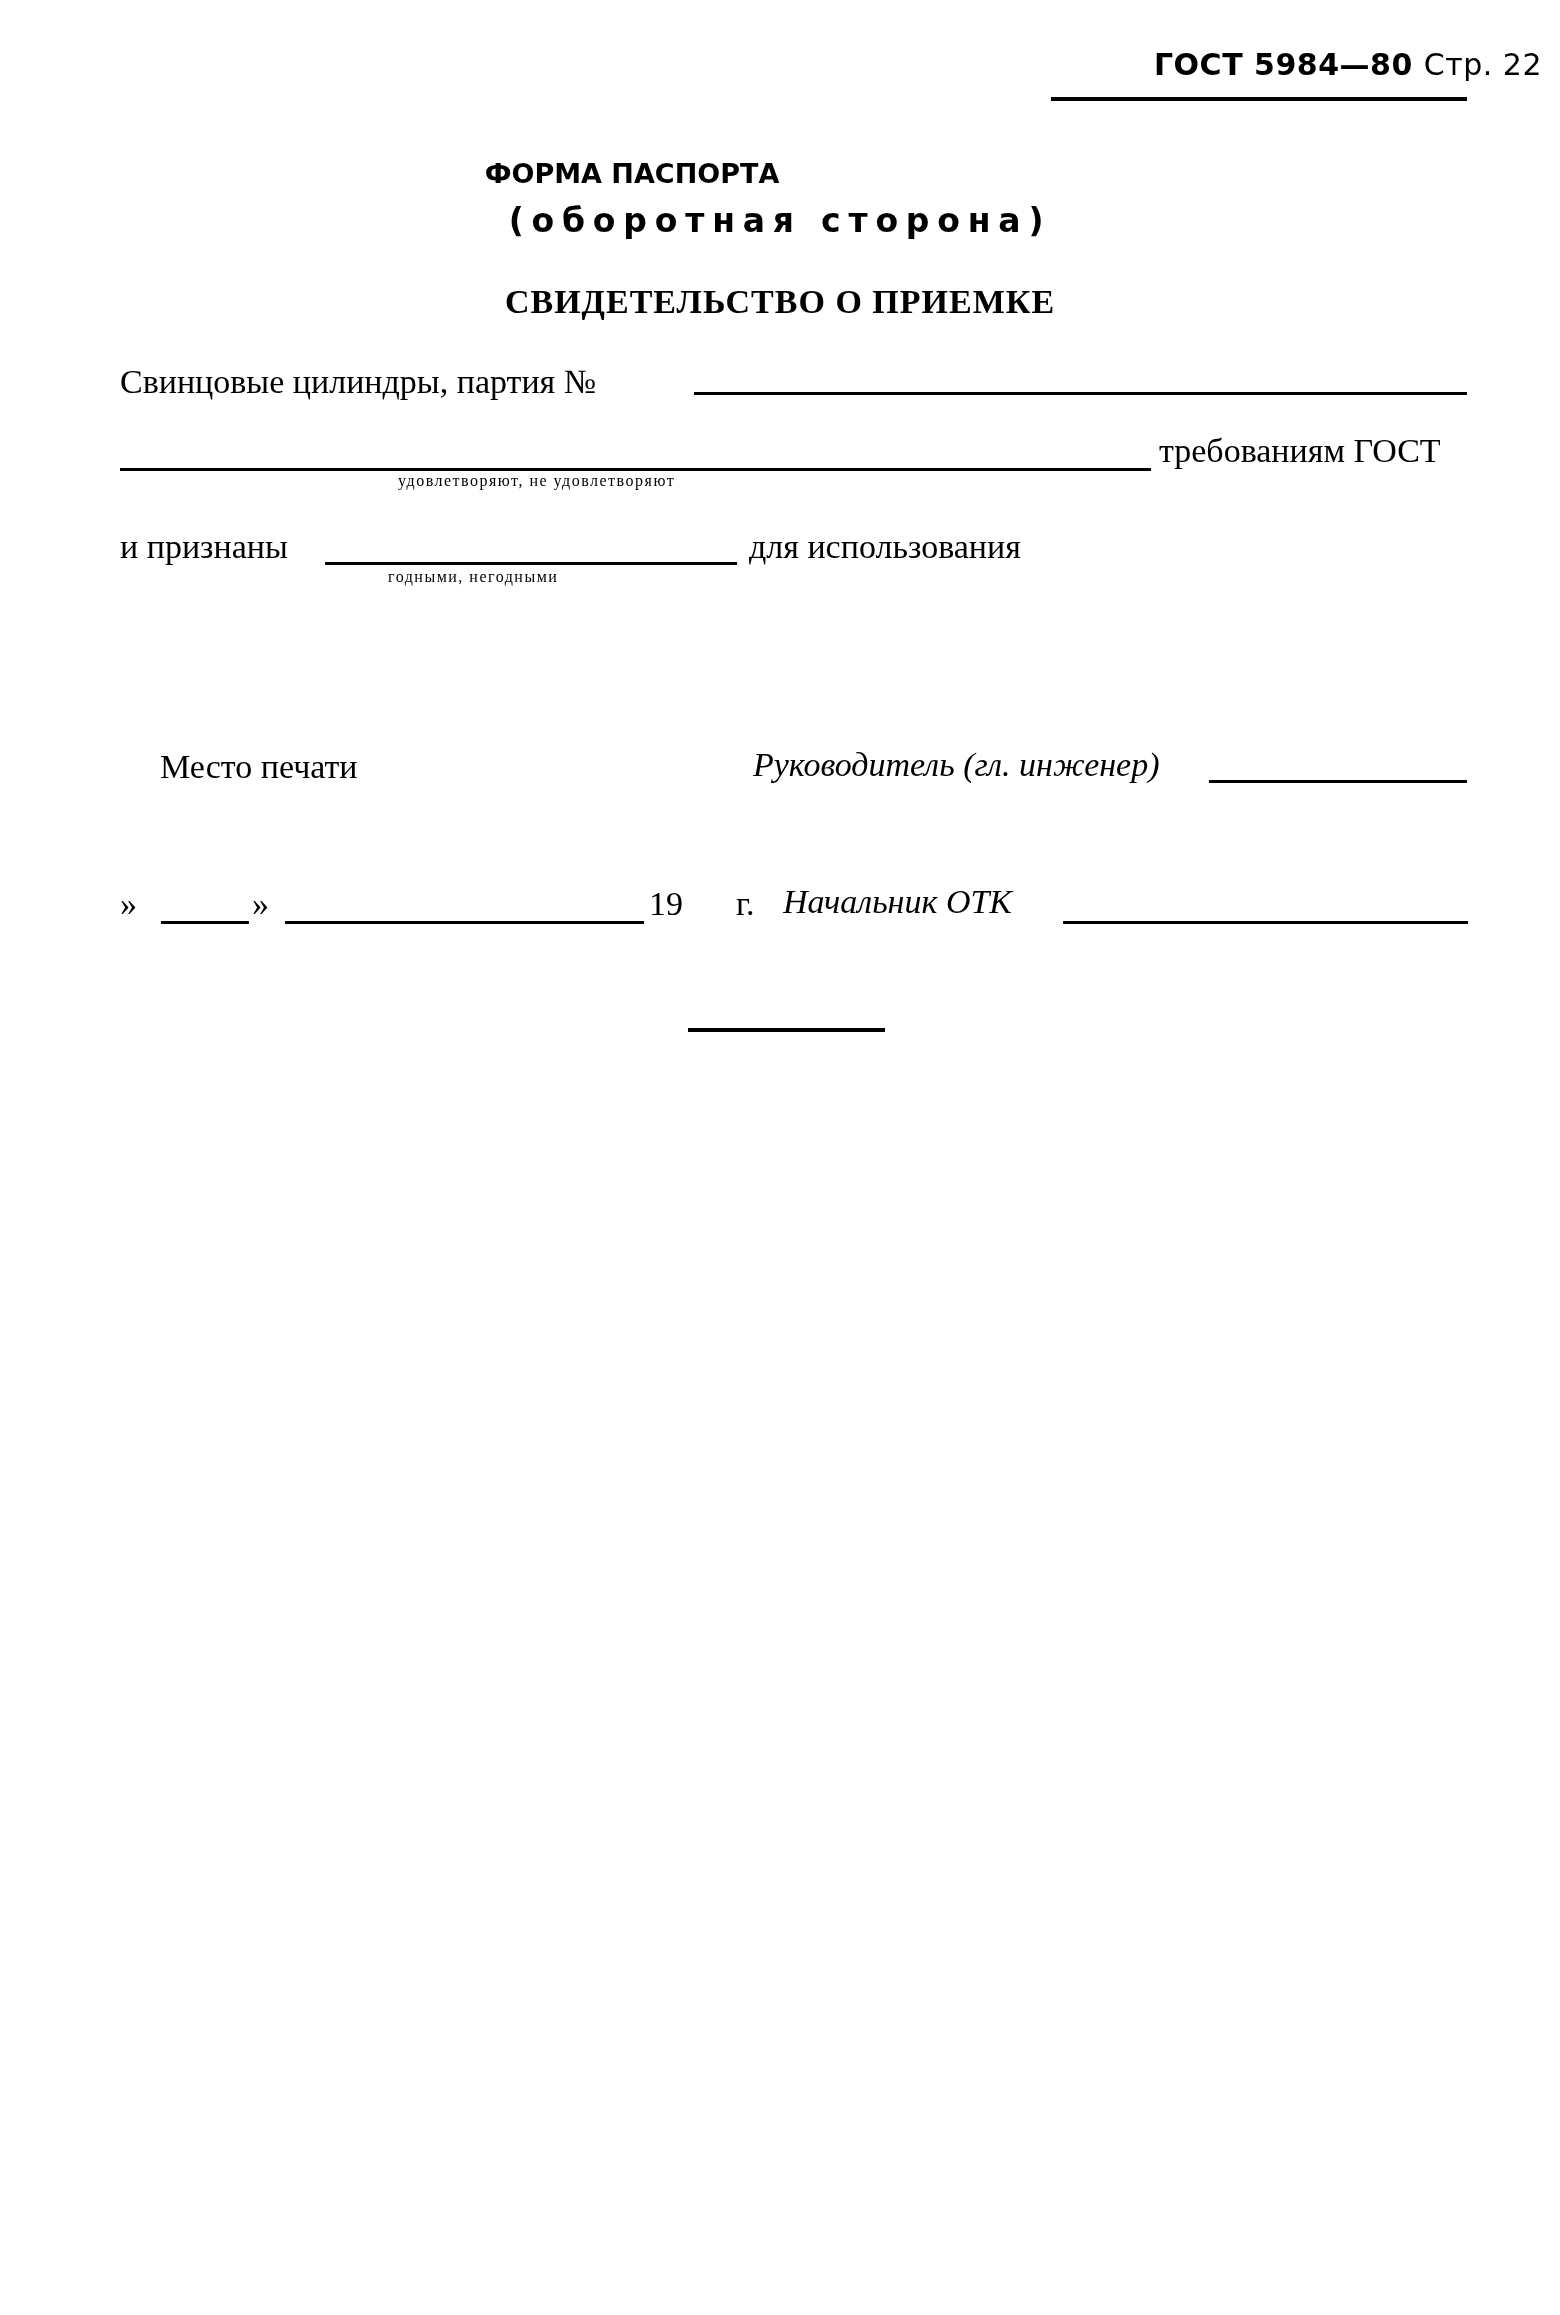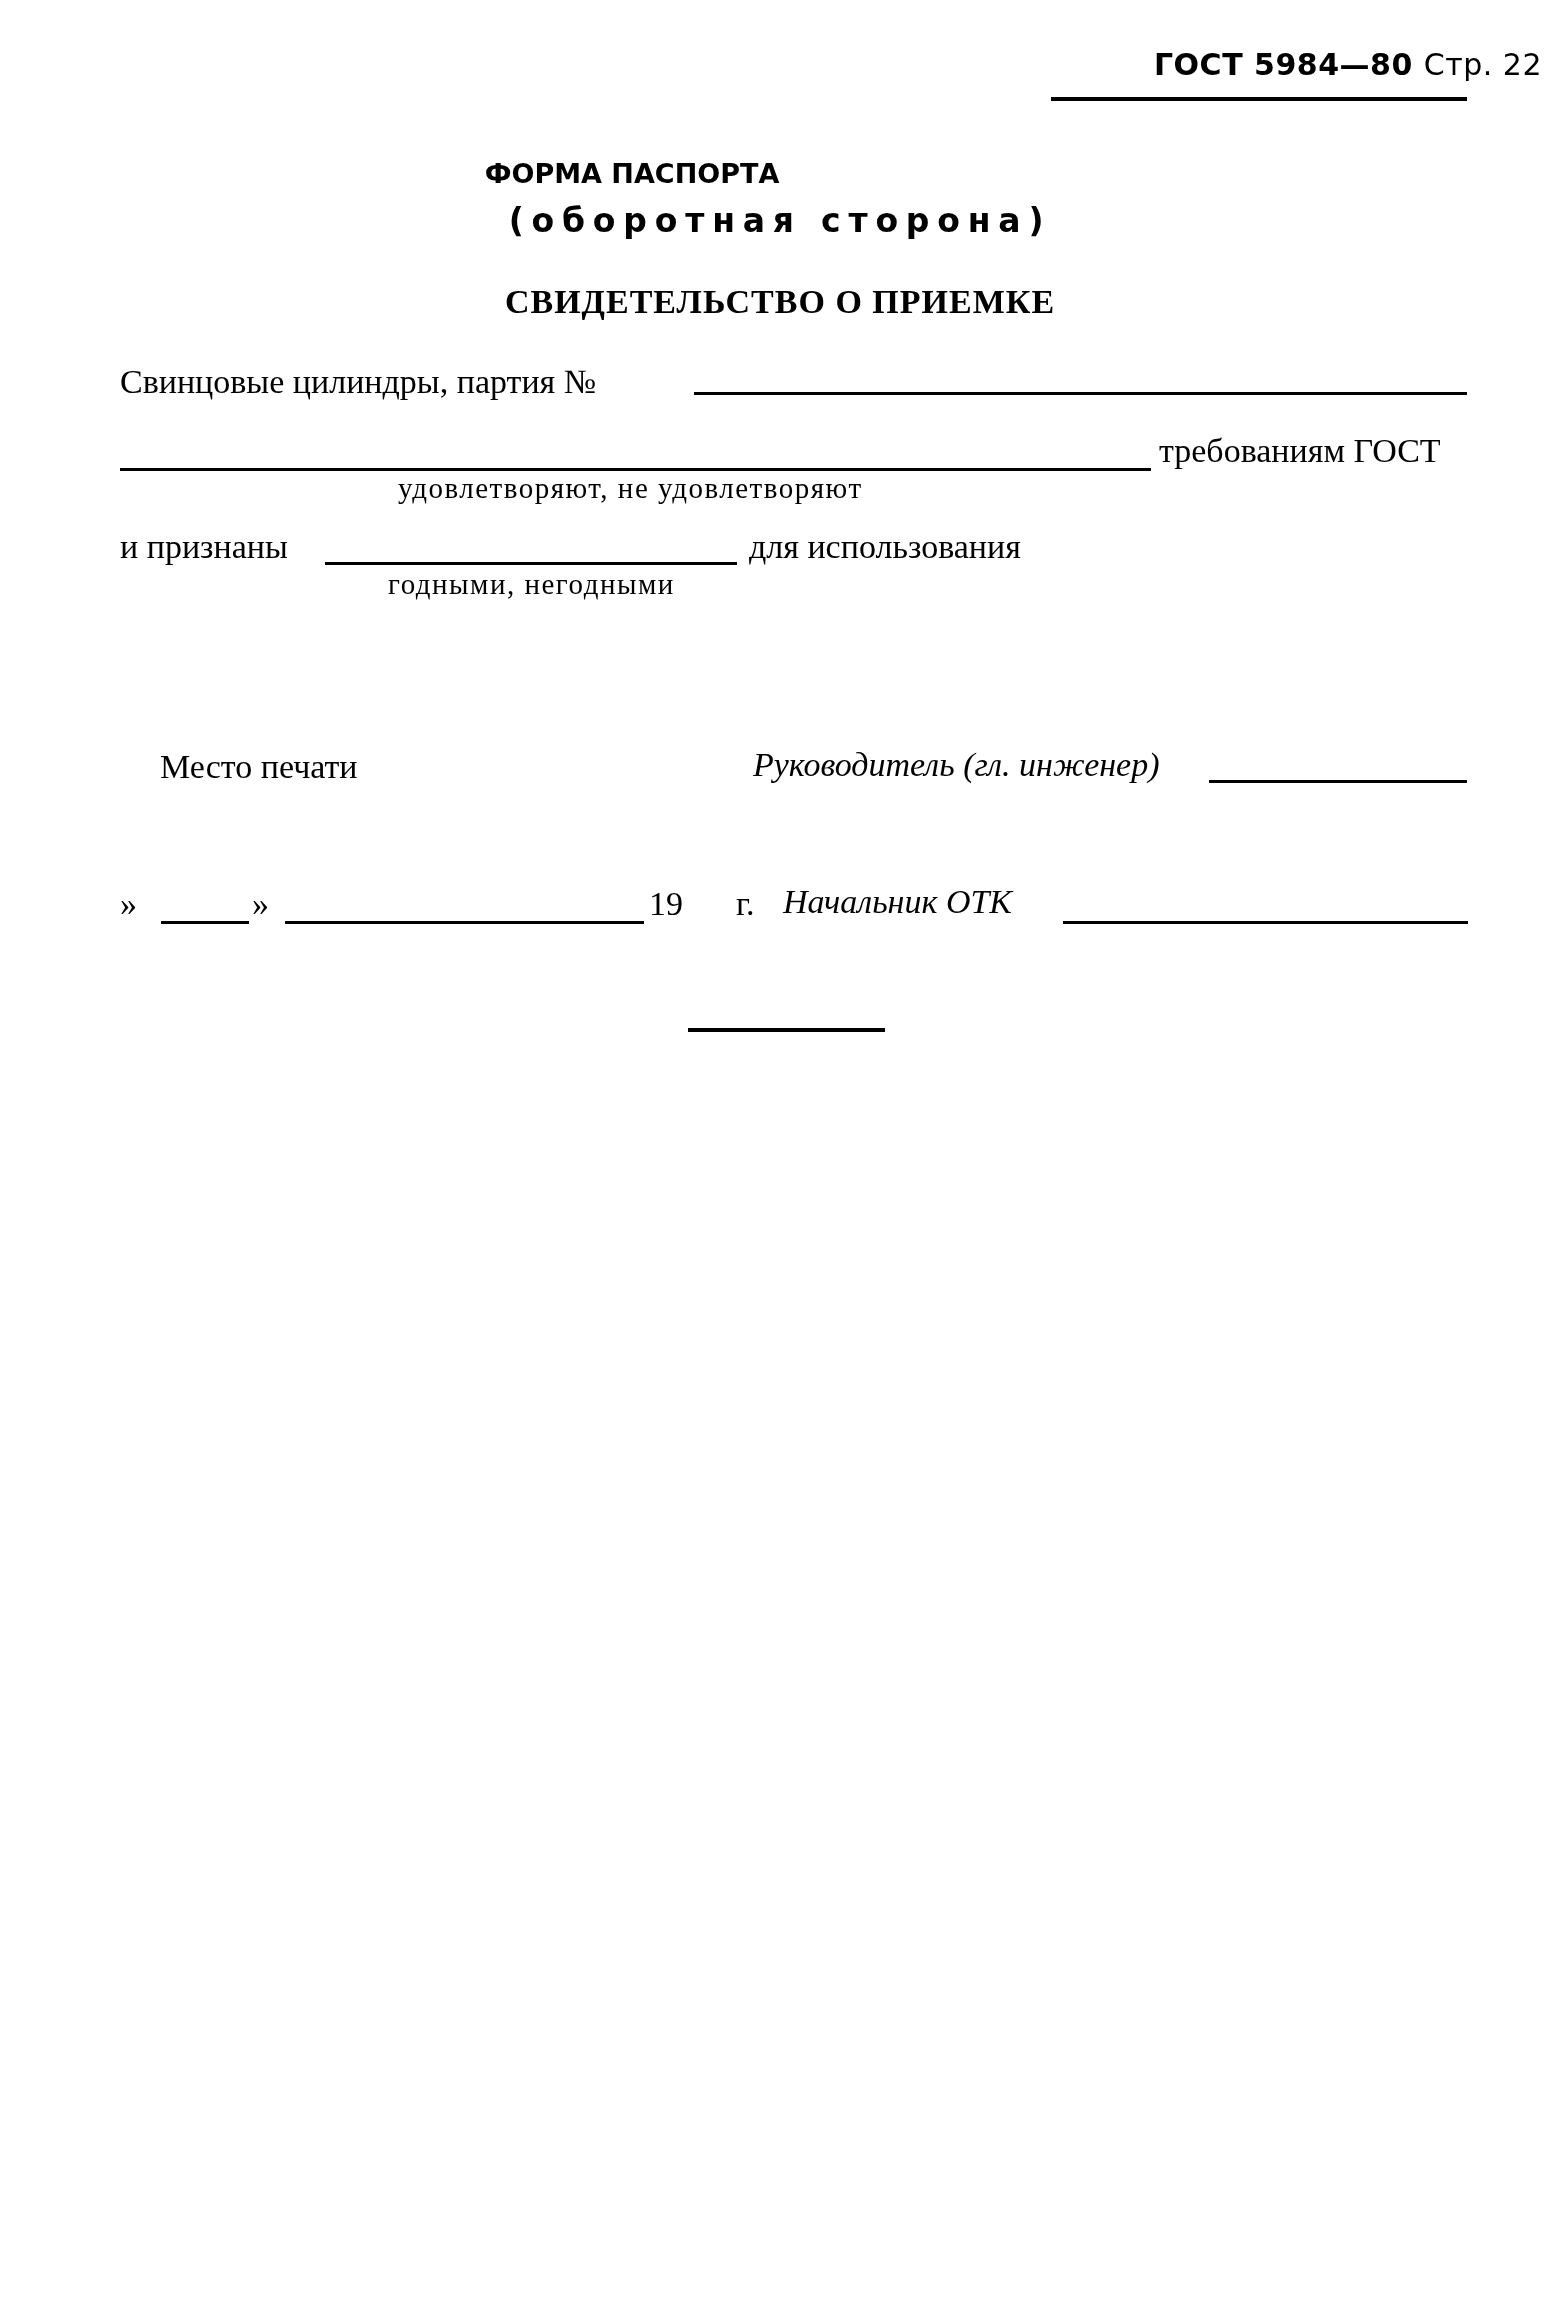--- a/index.html
+++ b/index.html
@@ -5,21 +5,21 @@
   html, body { margin:0; padding:0; background:#ffffff; }
   body { width:1560px; height:2315px; position:relative; overflow:hidden; color:#000; font-family:"Liberation Serif", serif; }
   .abs { position:absolute; white-space:nowrap; }
   .hdr { font-family:"DejaVu Sans", sans-serif; font-weight:bold; font-size:30px; letter-spacing:0.5px; }
   .hdr .page { font-weight:normal; }
   .rule { position:absolute; background:#000; }
   .title1 { font-family:"DejaVu Sans", sans-serif; font-weight:bold; font-size:27px; left:0; width:1264px; text-align:center; }
   .title2 { font-family:"DejaVu Sans", sans-serif; font-weight:bold; font-size:33px; letter-spacing:7.8px; left:0; width:1560px; text-align:center; }
   .title3 { font-family:"Liberation Serif", serif; font-weight:bold; font-size:34px; letter-spacing:1px; left:0; width:1560px; text-align:center; }
   .txt { font-size:34px; }
-  .cap { font-size:29px; letter-spacing:1.5px; }
+  .cap { font-size:16px; letter-spacing:1.5px; }
   .ital { font-style:italic; font-size:34px; }
   .field { position:absolute; height:2.9px; background:#000; }
 </style>
 </head>
 <body>
 
 <div class="abs hdr" style="left:1107px; top:47px;margin-left:47px;">
   <span>ГОСТ 5984—80</span>
   <span class="page">Стр. 22</span>
 </div>

